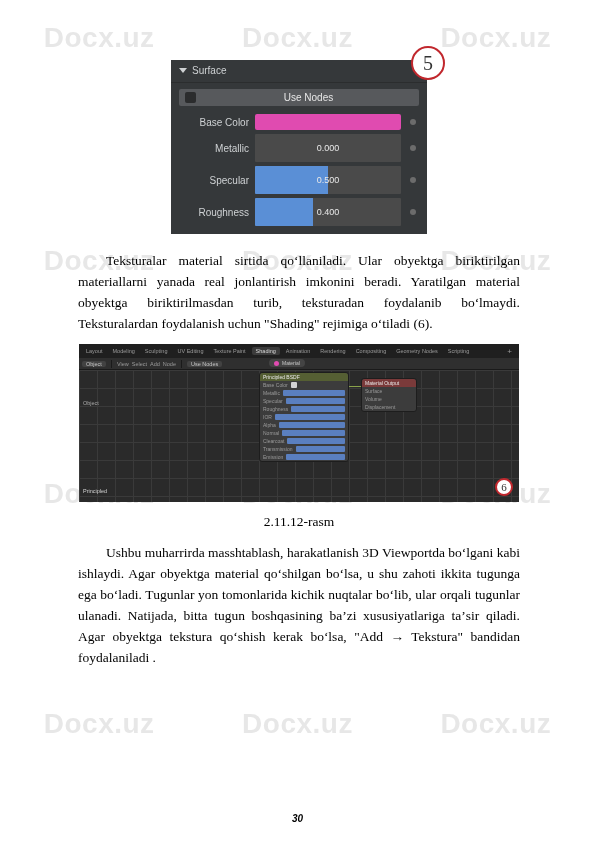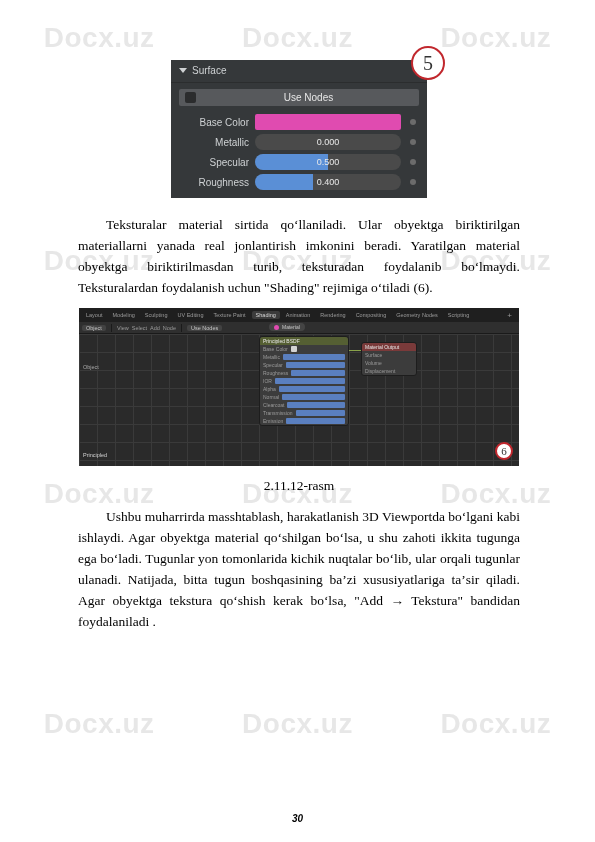--- a/index.html
+++ b/index.html
@@ -101,23 +101,23 @@
     color: #cfd2d4;
     font-size: 10px;
   }
   .swatch {
     height: 16px;
     border-radius: 2px;
     background: #e04bb0;
   }
   .slider-field {
     position: relative;
-    height: 16px;
+    height: 28px;
     background: #4a4a4a;
-    border-radius: 8px;
+    border-radius: 1px;
     overflow: hidden;
   }
   .slider-field .fill {
     position: absolute;
     left: 0; top: 0; bottom: 0;
     background: #5a8fd6;
   }
   .slider-field .val {
     position: absolute;
     left: 0; right: 0; top: 0; bottom: 0;

